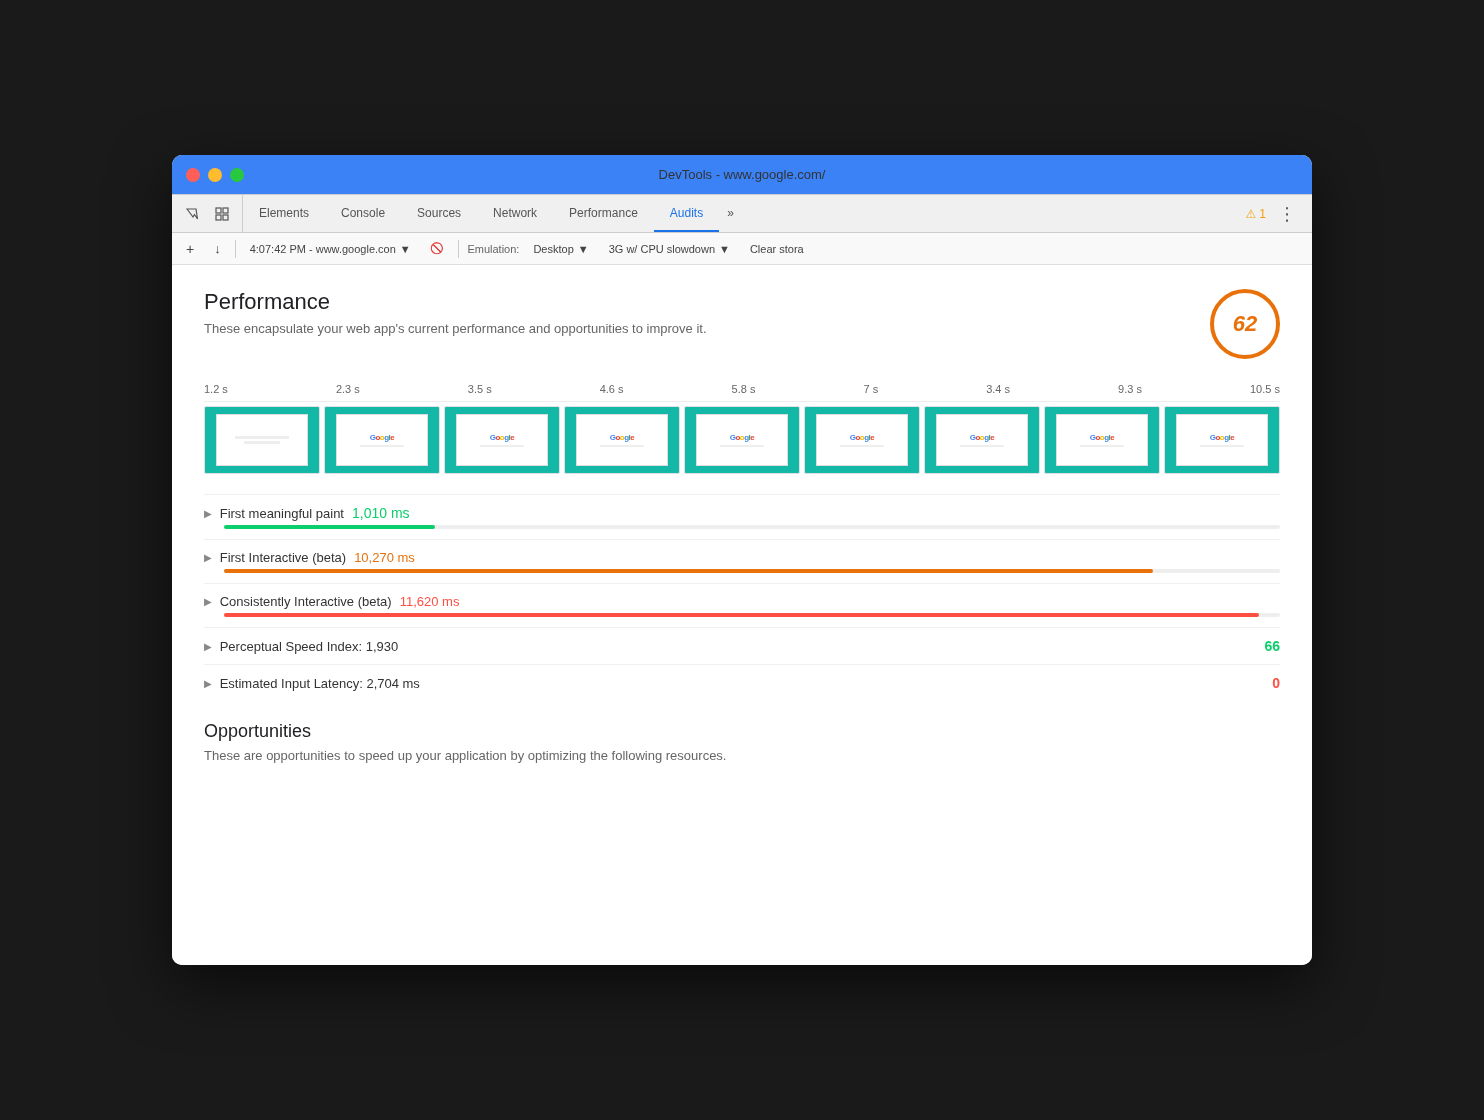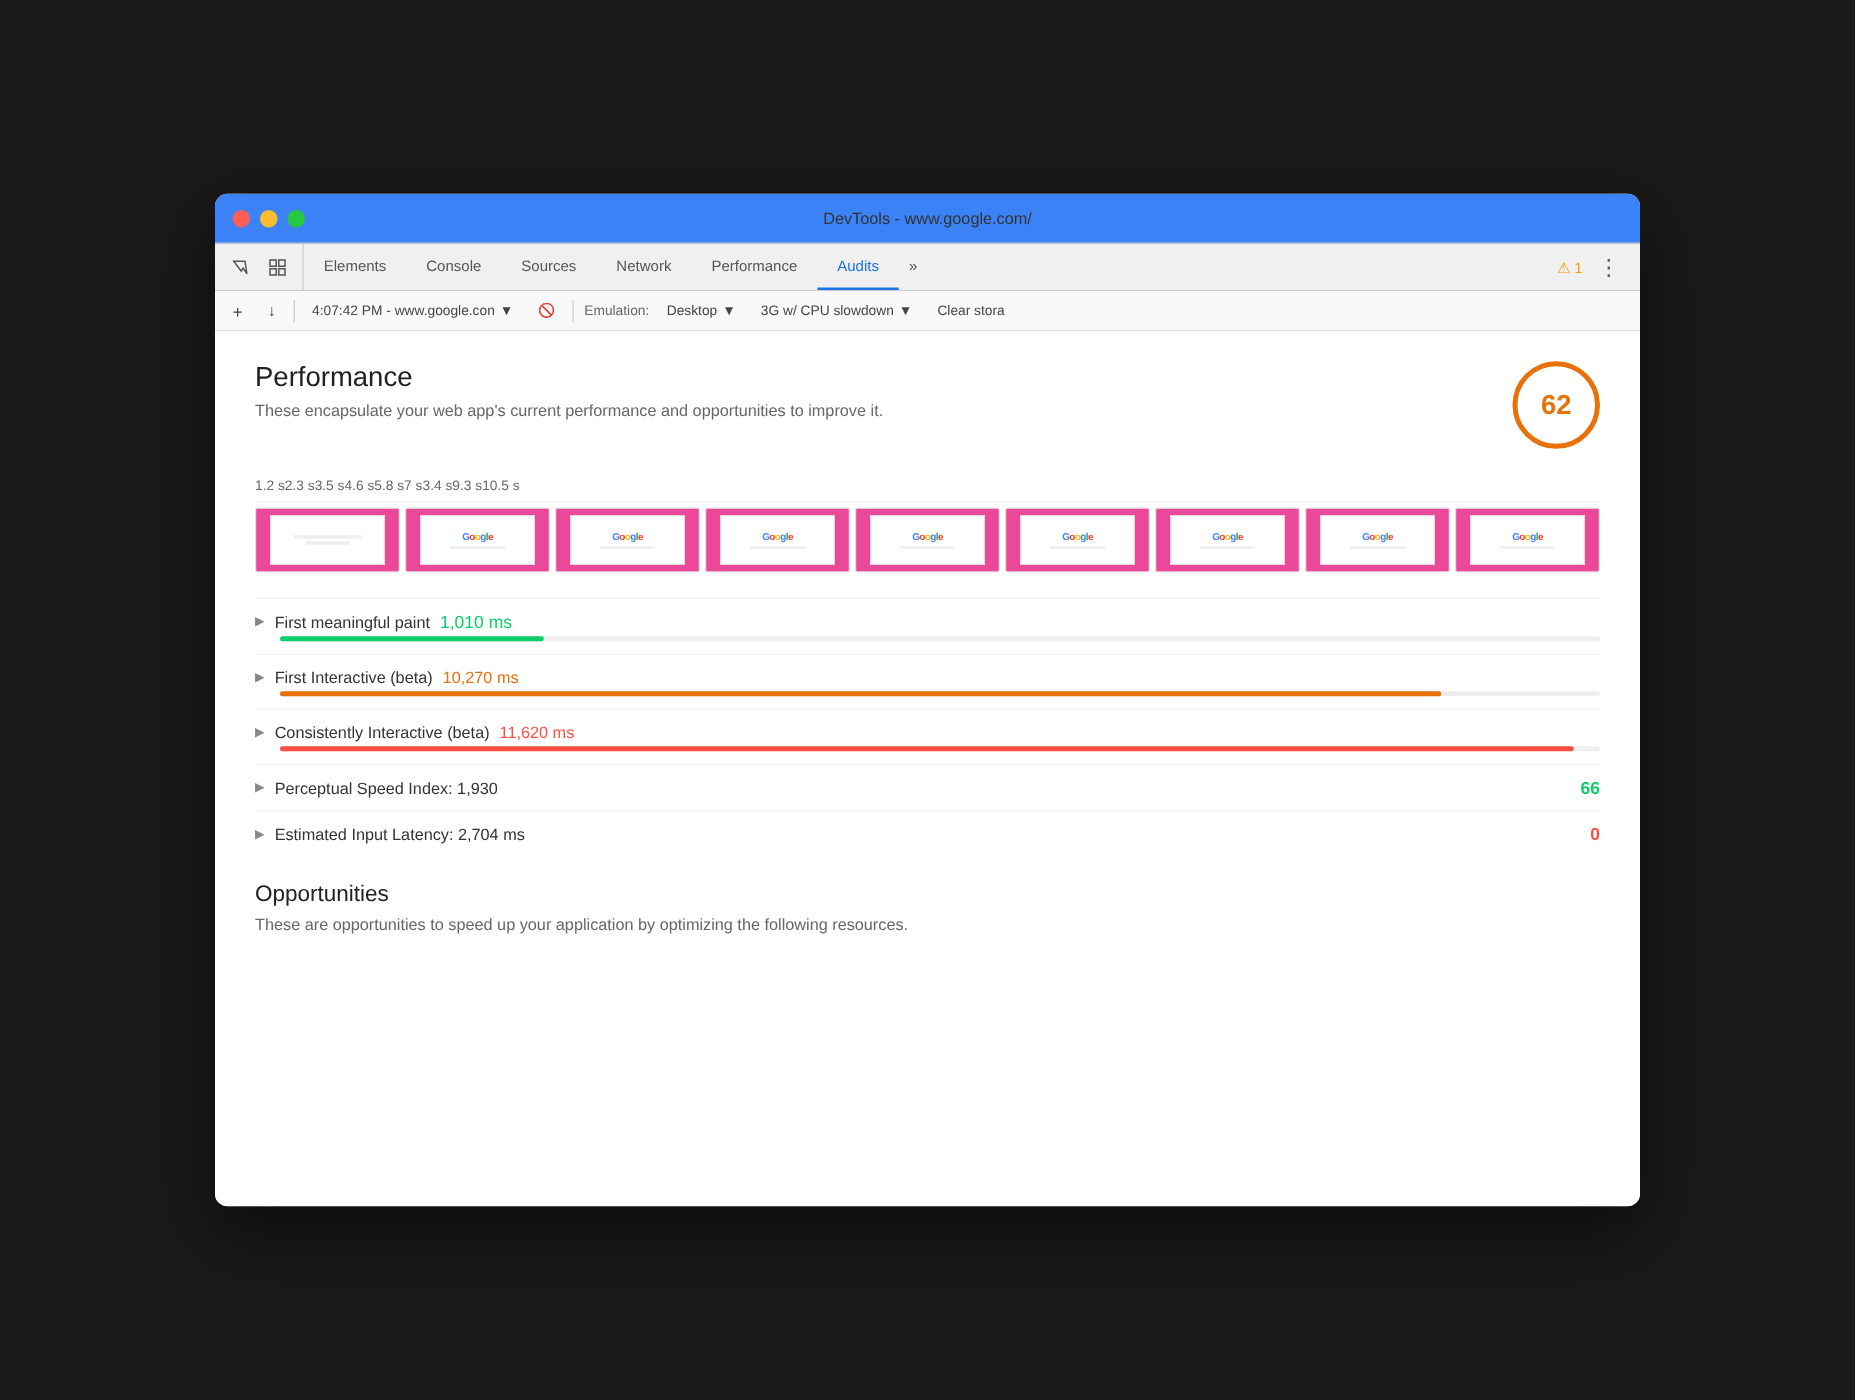--- a/index.html
+++ b/index.html
@@ -174,20 +174,21 @@
       height: 70px;
       border-radius: 50%;
       border: 4px solid #e8710a;
       display: flex;
       align-items: center;
       justify-content: center;
       font-size: 22px;
       font-weight: 700;
       color: #e8710a;
       flex-shrink: 0;
+      font-style: italic;
     }
 
     
     .metrics-section {
       position: relative;
       margin-bottom: 20px;
     }
     .metrics-header {
       display: flex;
       justify-content: space-between;
@@ -230,35 +231,36 @@
       color: #202124;
       white-space: nowrap;
     }
 
     
     .timeline-section {
       margin-bottom: 20px;
     }
     .timeline-labels {
       display: flex;
+      justify-content: space-between;
       font-size: 11px;
       color: #666;
       margin-bottom: 6px;
     }
     .filmstrip {
       display: flex;
       gap: 4px;
       border-top: 1px solid #eee;
       padding-top: 4px;
     }
     .film-frame {
       flex: 1;
-      background: #ec4899;
+      background: #14b8a6;
       border: 1px solid #e0e0e0;
-      height: 52px;
+      height: 68px;
       border-radius: 2px;
       display: flex;
       align-items: center;
       justify-content: center;
       overflow: hidden;
       position: relative;
     }
     .film-frame-inner {
       width: 80%;
       height: 80%;

